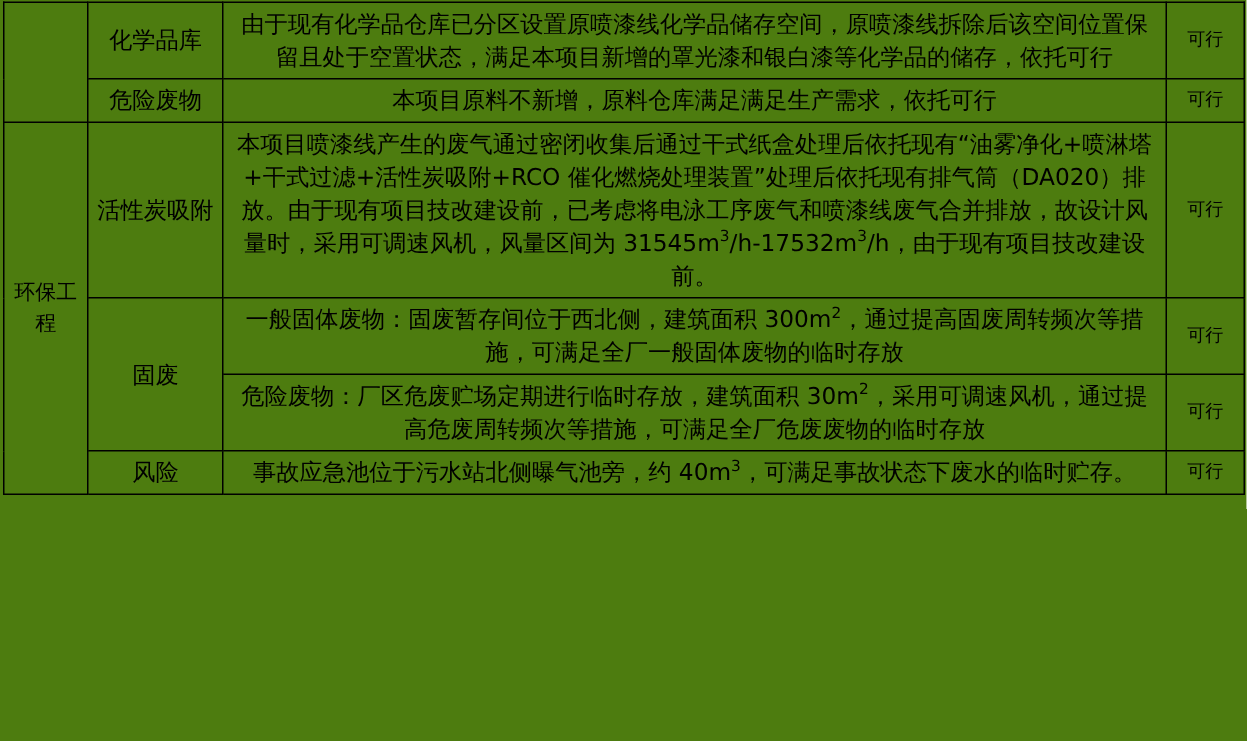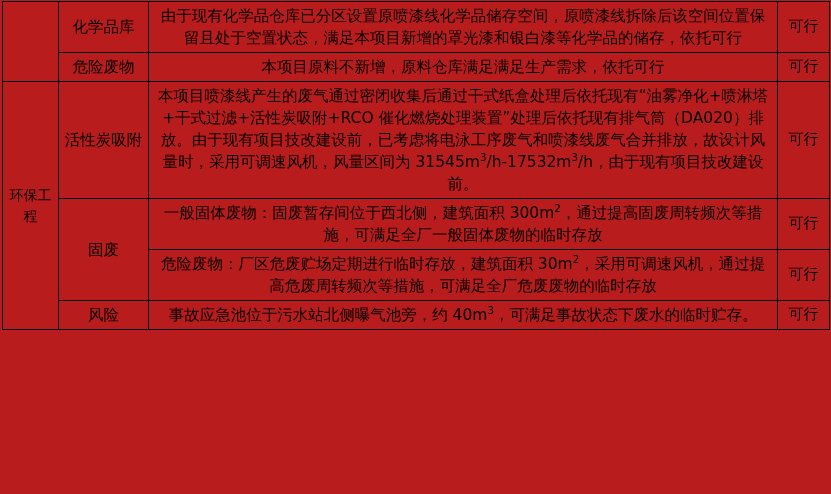--- a/index.html
+++ b/index.html
@@ -9,21 +9,21 @@
   }
   body {
     font-family: "DejaVu Sans", "Liberation Sans", sans-serif;
     color: #000000;
   }
   #sheet {
     width: 831px;
     height: 494px;
     position: relative;
     overflow: hidden;
-    background: #b91c1c;
+    background: #4d7c0f;
   }
   table.doc-table {
     border-collapse: collapse;
     table-layout: fixed;
     width: 828px;
     margin: 1px 0 0 2px;
     font-size: 15.5px;
     line-height: 1.42;
   }
   table.doc-table td {
@@ -42,21 +42,21 @@
     width: 90px;
     font-size: 15.5px;
   }
   td.body {
     text-align: justify;
     text-align-last: center;
     padding: 3px 6px;
   }
   td.concl {
     width: 52px;
-    font-size: 15px;
+    font-size: 12px;
   }
   .sup {
     font-size: 0.66em;
     vertical-align: super;
     line-height: 0;
   }
   .nowrapunit {
     white-space: nowrap;
   }
 </style>

